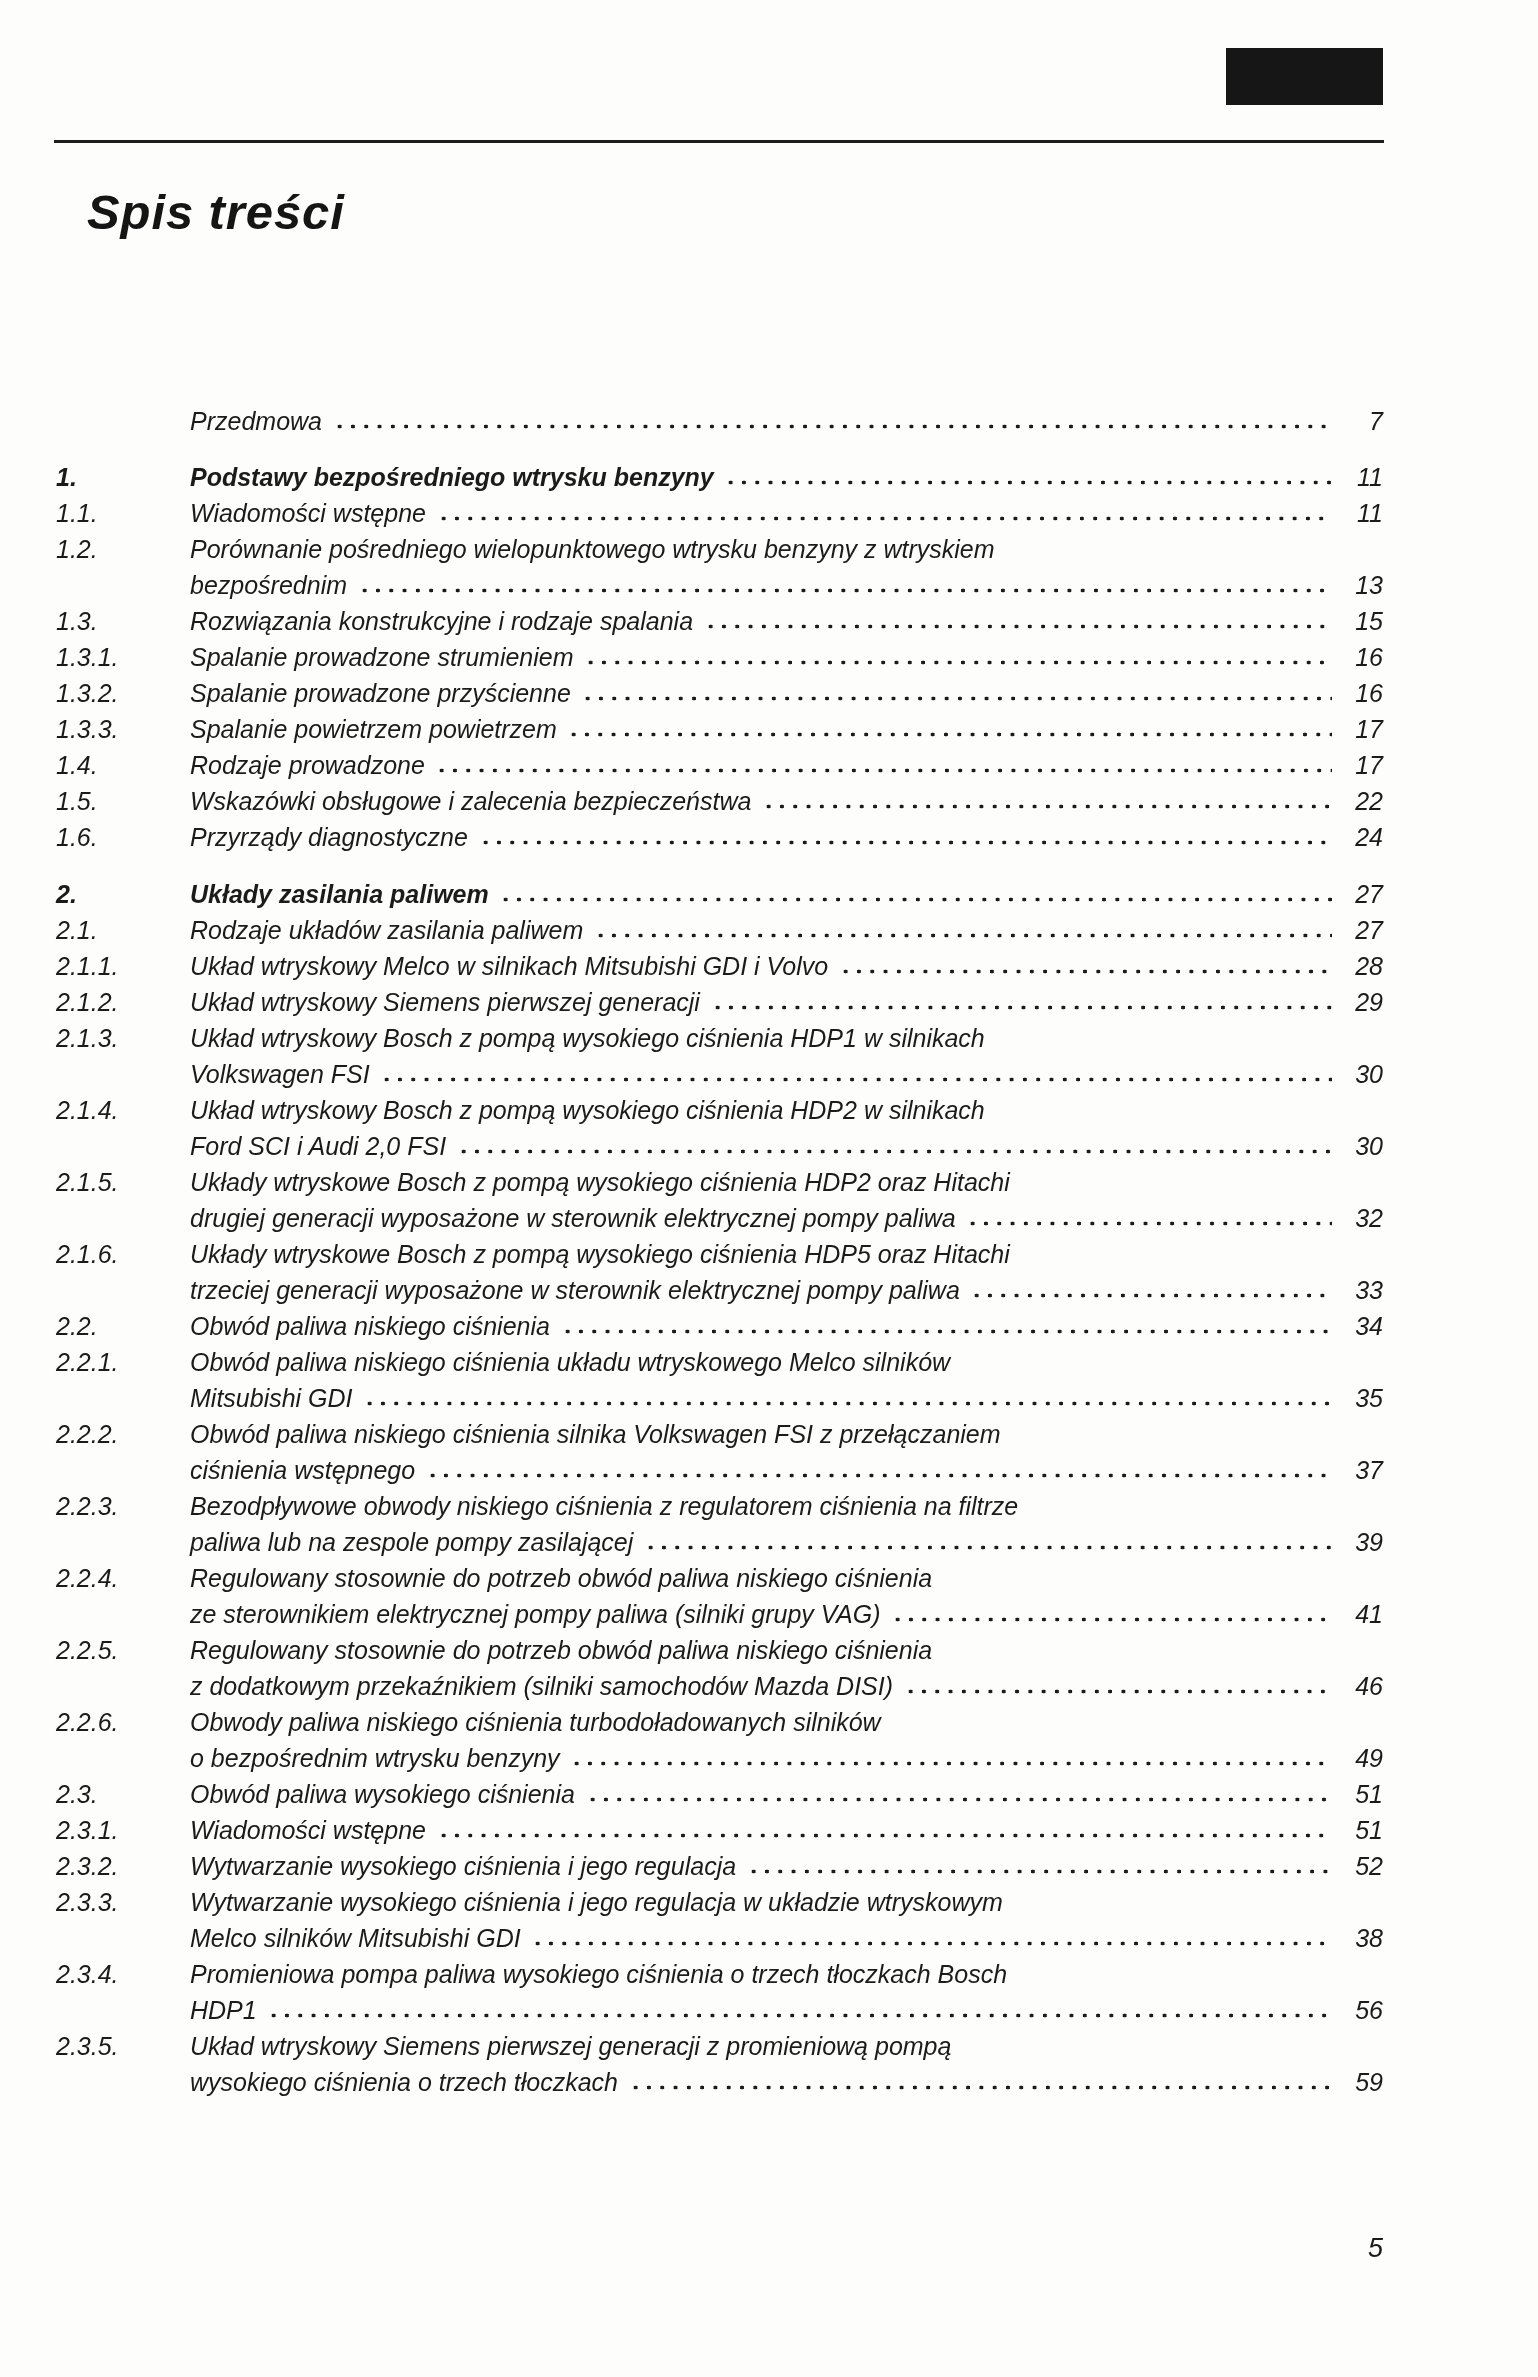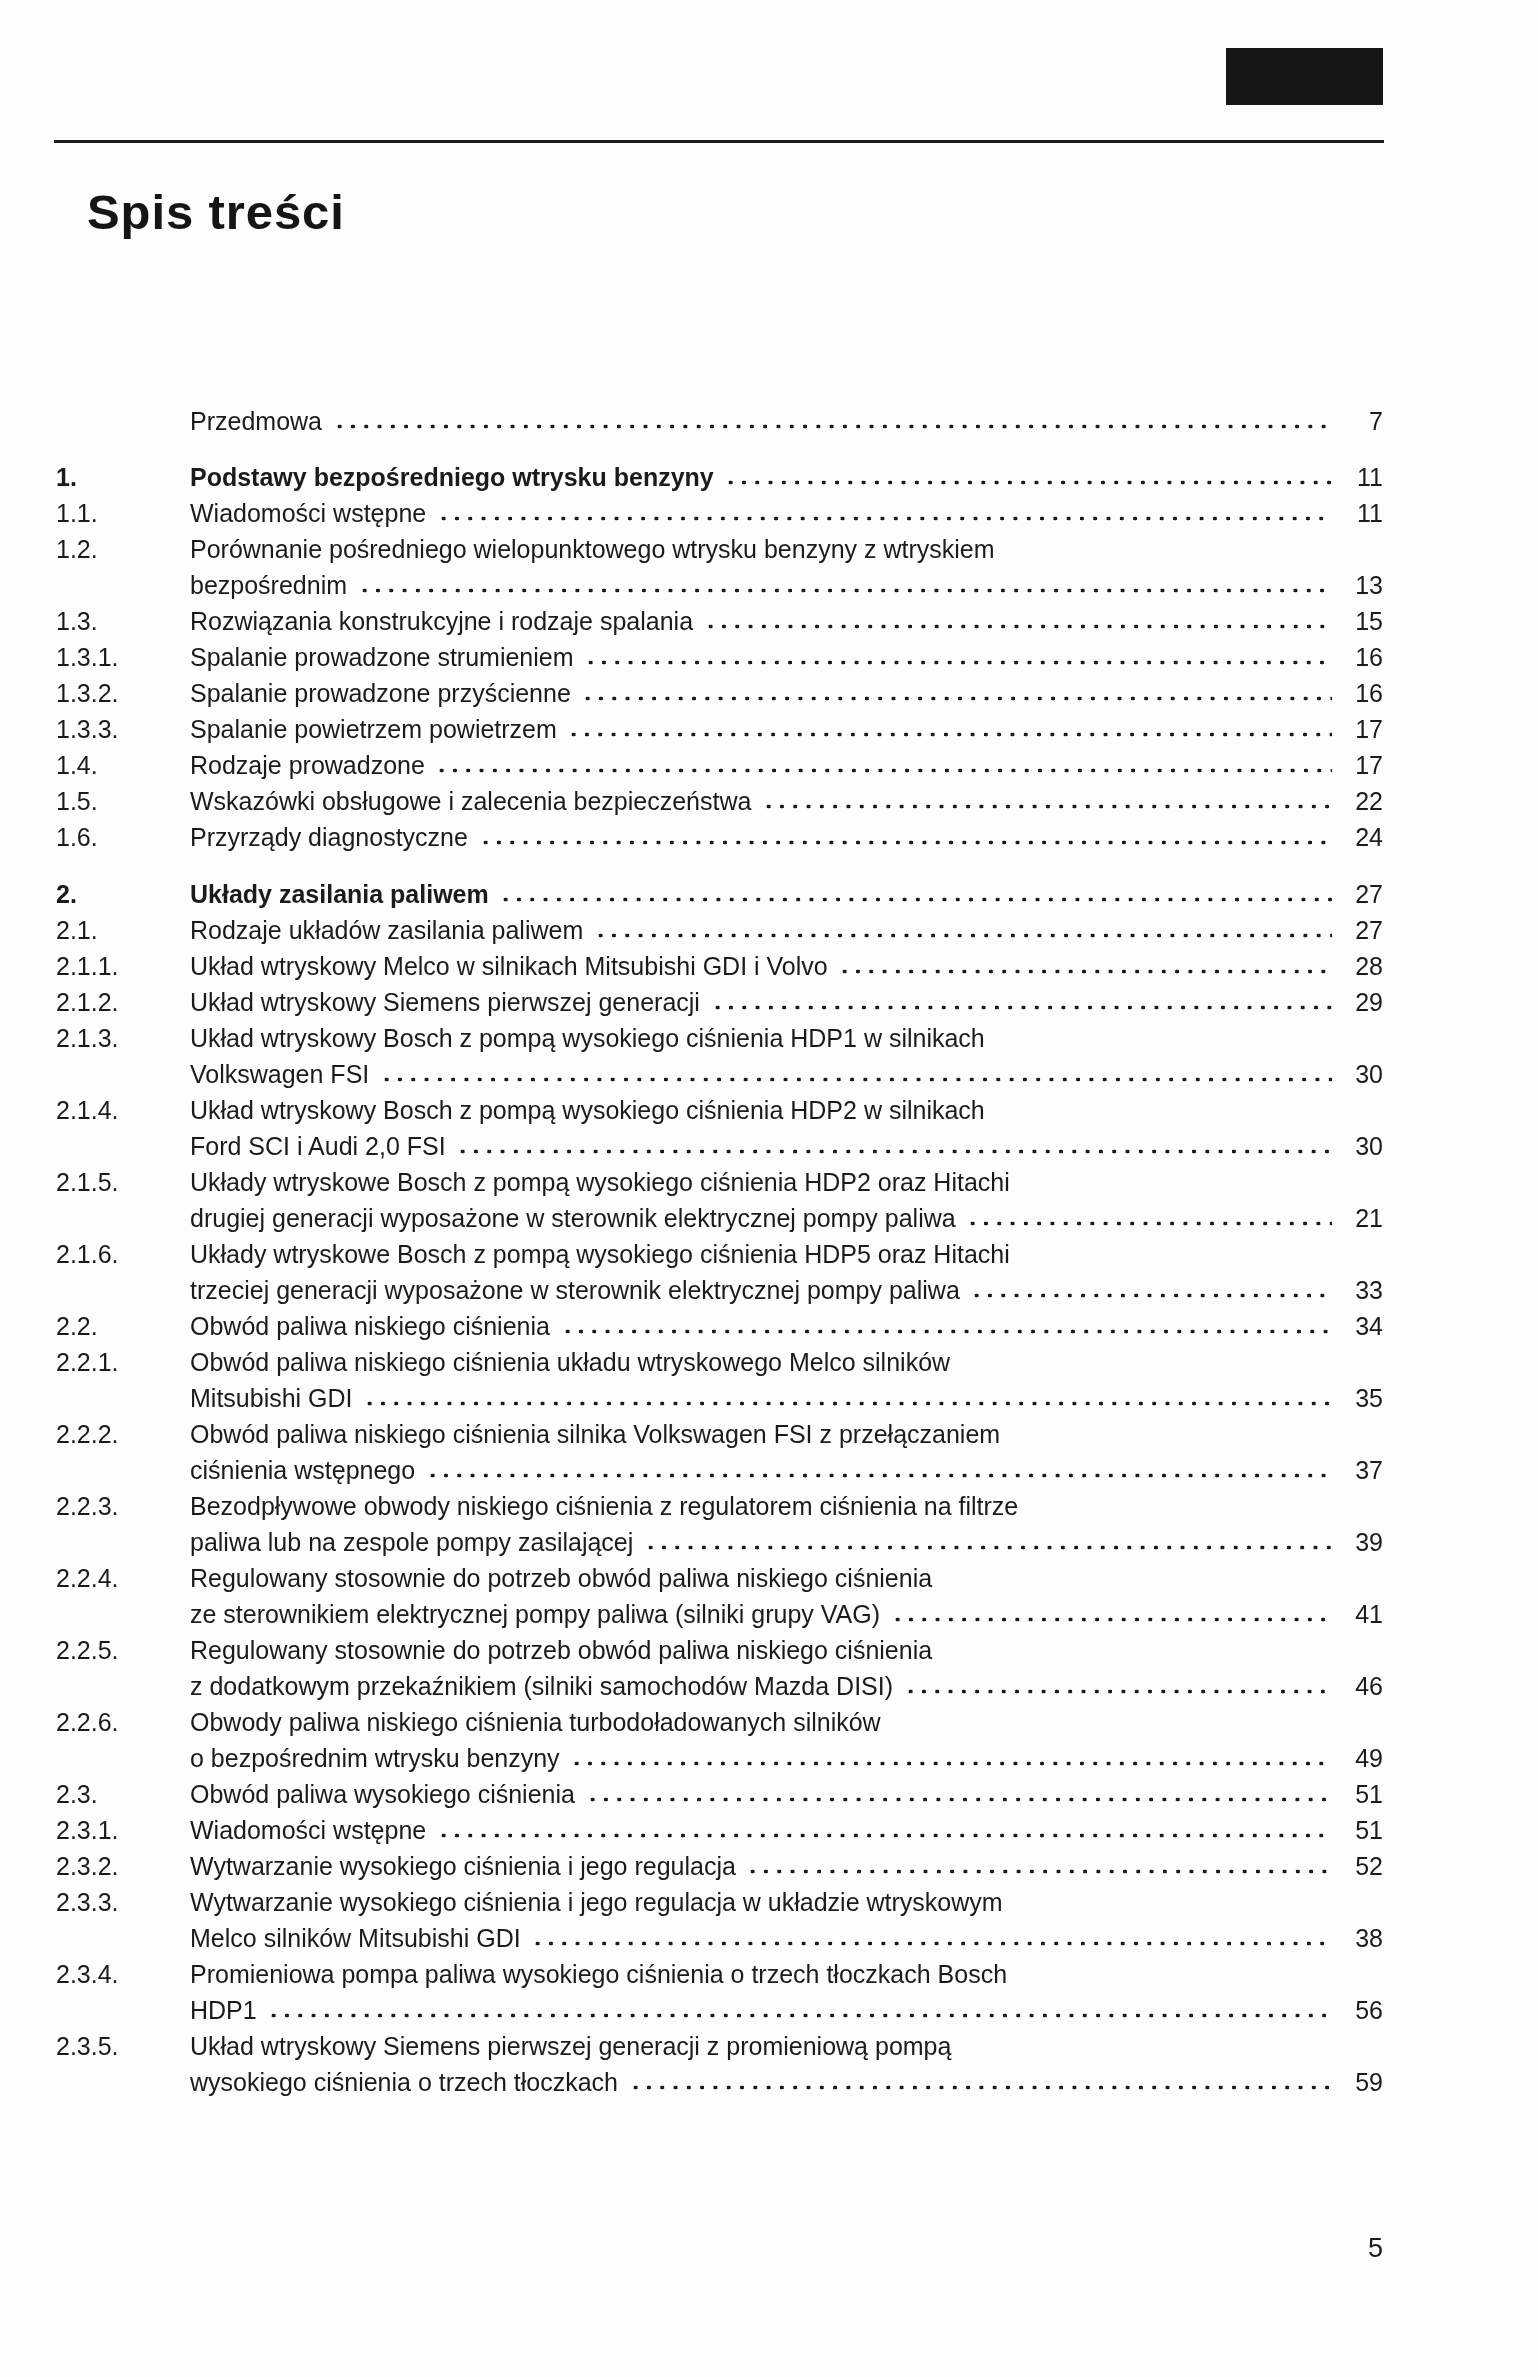--- a/index.html
+++ b/index.html
@@ -5,20 +5,21 @@
   * { margin: 0; padding: 0; box-sizing: border-box; }
   html, body { background: #ffffff; }
   .page {
     position: relative;
     width: 1538px;
     height: 2377px;
     background: #fdfdfc;
     font-family: "Liberation Sans", sans-serif;
     color: #1b1b1b;
     overflow: hidden;
+    font-style: italic;
   }
   .black-box {
     position: absolute;
     top: 48px;
     left: 1226px;
     width: 157px;
     height: 57px;
     background: #161616;
   }
   .top-rule {
@@ -279,21 +280,21 @@
       </div>
       <div class="toc-entry">
         <div class="toc-num">2.1.5.</div>
         <div class="toc-body">
           <div class="toc-line">
             <span class="toc-text">Układy wtryskowe Bosch z pompą wysokiego ciśnienia HDP2 oraz Hitachi</span>
           </div>
           <div class="toc-line">
             <span class="toc-text">drugiej generacji wyposażone w sterownik elektrycznej pompy paliwa</span>
             <span class="leader"></span>
-            <span class="toc-page">21</span>
+            <span class="toc-page">32</span>
           </div>
         </div>
       </div>
       <div class="toc-entry">
         <div class="toc-num">2.1.6.</div>
         <div class="toc-body">
           <div class="toc-line">
             <span class="toc-text">Układy wtryskowe Bosch z pompą wysokiego ciśnienia HDP5 oraz Hitachi</span>
           </div>
           <div class="toc-line">

